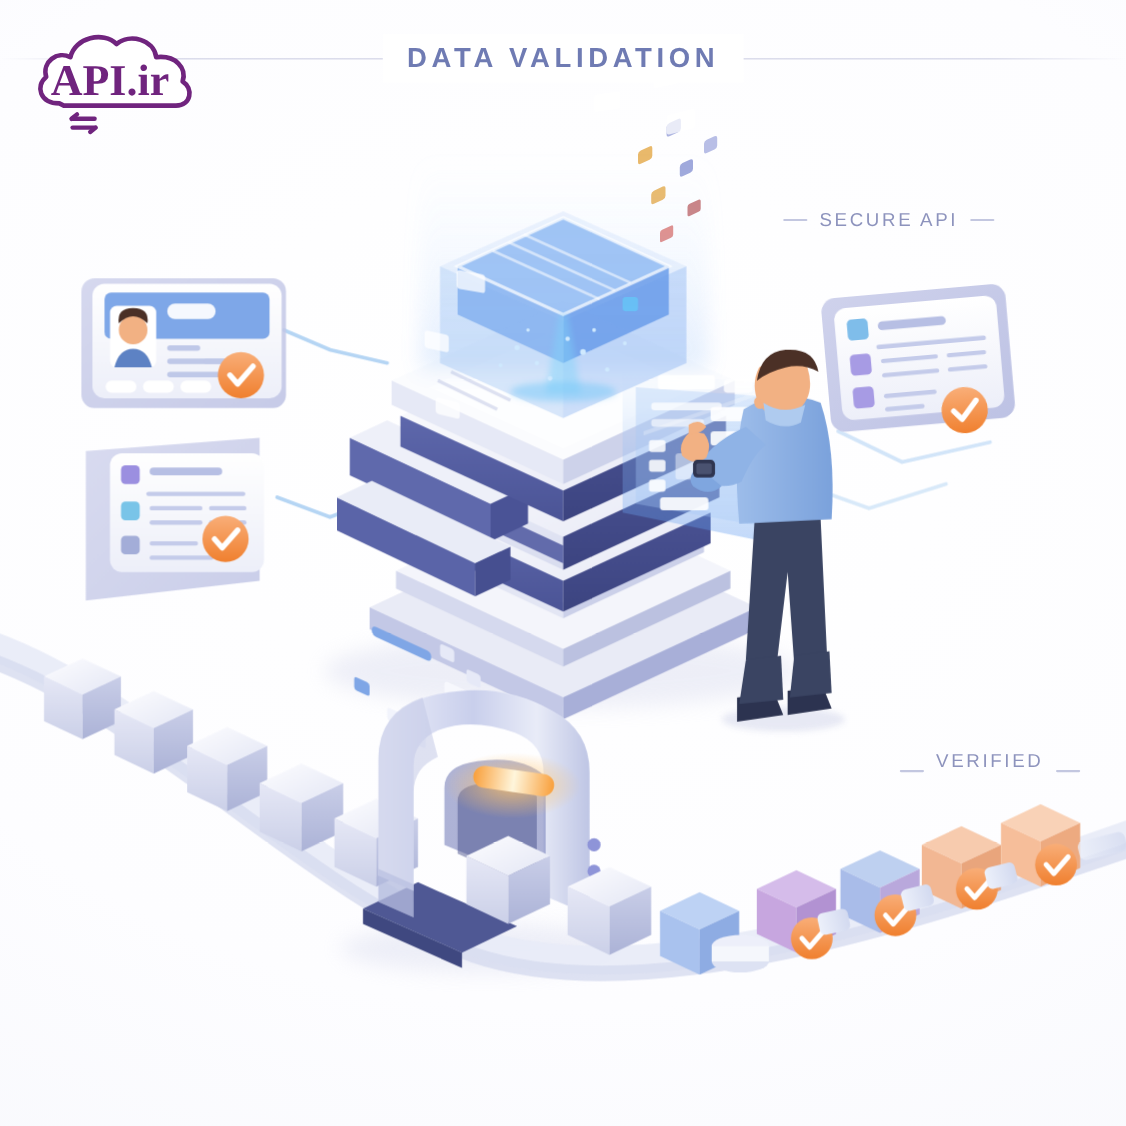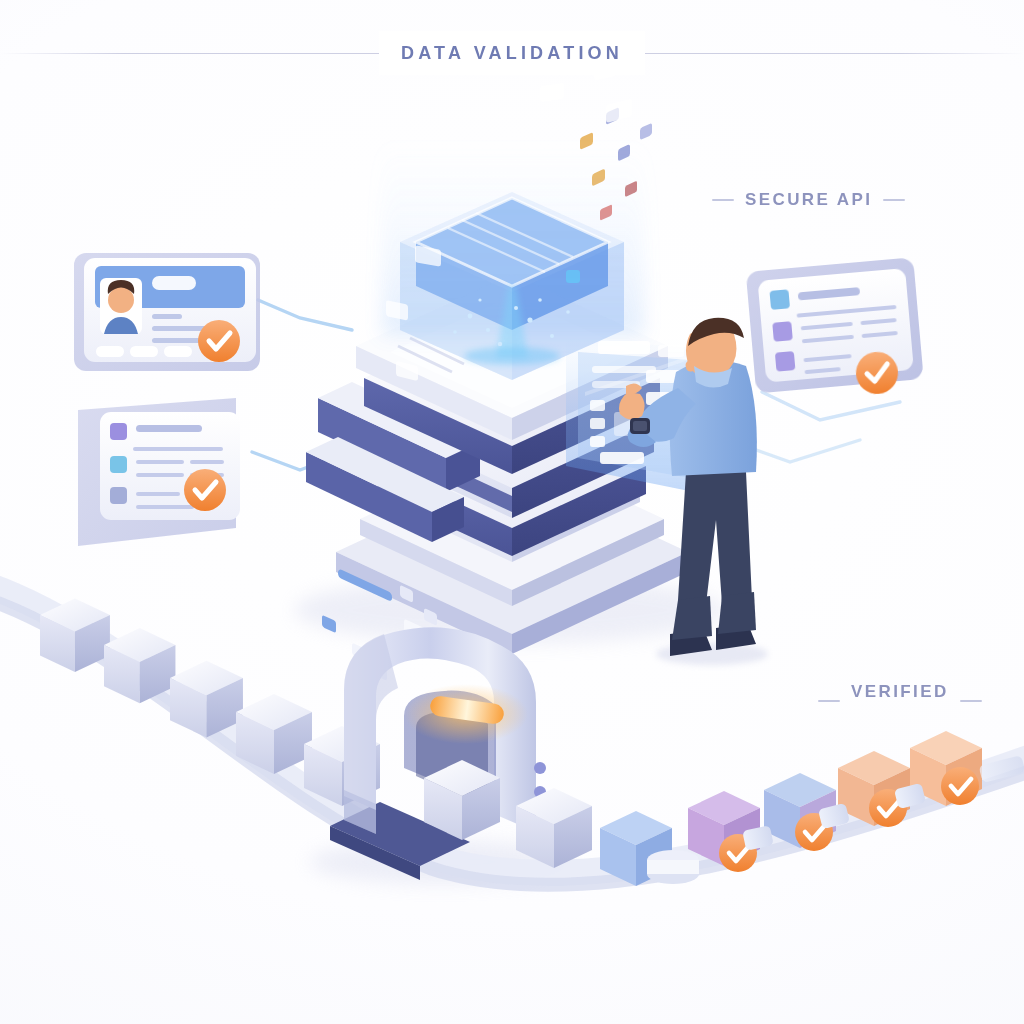--- a/index.html
+++ b/index.html
@@ -17,55 +17,71 @@
   
   .header-rule{
     position:absolute;left:0;top:53px;width:1024px;height:1px;
     background:linear-gradient(90deg,rgba(200,202,225,0) 0%,rgba(197,199,222,.85) 12%,rgba(197,199,222,.85) 88%,rgba(200,202,225,0) 100%);
   }
   .title-wrap{
     position:absolute;left:0;top:31px;width:1024px;text-align:center;
   }
   .title{
     display:inline-block;
-    font-size:18px;letter-spacing:4.2px;font-weight:600;
+    font-size:25px;letter-spacing:4.2px;font-weight:600;
     color:#6f7bb3;
     background:#ffffff;
     padding:0 22px;
     line-height:44px;
   }
 
   
   .logo{position:absolute;left:14px;top:18px;width:180px;height:108px;}
   .logo svg{display:block;}
 
   
   .label{
     position:absolute;display:flex;align-items:center;gap:11px;
-    font-size:17px;letter-spacing:2.4px;font-weight:700;color:#8d93bd;
+    font-size:17px;letter-spacing:2.4px;font-weight:400;color:#8d93bd;
     white-space:nowrap;
   }
   .label .dash{display:block;width:22px;height:2px;background:#c3c7e0;border-radius:1px;}
   #label-secure{left:712px;top:190px;}
   #label-verified{left:818px;top:682px;align-items:flex-end;}
 
   
   .abs{position:absolute;}
   svg{overflow:visible;}
 </style>
 </head>
 <body>
 
 <div id="stage">
 
   <div class="header-rule"></div>
   <div class="title-wrap">
     <span class="title">DATA VALIDATION</span>
   </div>
 
+  <div class="logo">
+    <svg width="180" height="108" viewBox="0 0 180 108">
+      <g>
+        <path d="M40 76 C22 76 18 60 28 52 C24 38 38 28 50 34 C54 16 80 10 92 22
+                 C104 12 126 18 128 34 C146 32 156 44 152 56 C162 62 160 78 146 78
+                 L44 78 Z" fill="#ffffff" stroke="#70247e" stroke-width="4.2" stroke-linejoin="round"></path>
+      </g>
+      <text x="86" y="68" text-anchor="middle" font-family="'Liberation Serif', serif" font-size="40" font-weight="700" fill="#70247e">API.ir</text>
+      <g stroke="#70247e" stroke-width="4" fill="none" stroke-linecap="round">
+        <path d="M52 90 H72"></path>
+          <path d="M56 86 L51 90"></path>
+        <path d="M72 98 H52"></path>
+          <path d="M68 102 L73 98"></path>
+      </g>
+    </svg>
+  </div>
 
   <div class="label" id="label-secure">
     <span class="dash"></span>
     <span>SECURE API</span>
     <span class="dash"></span>
   </div>
   <div class="label" id="label-verified">
     <span class="dash"></span>
     <span>VERIFIED</span>
     <span class="dash"></span>

